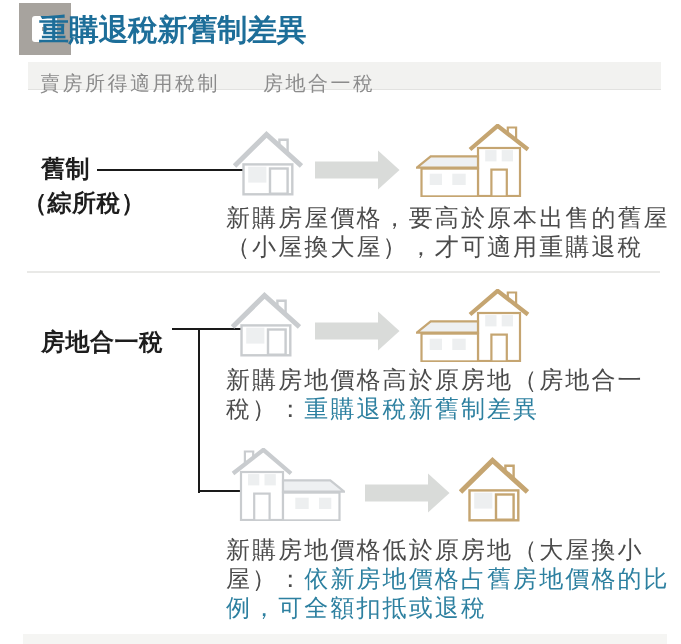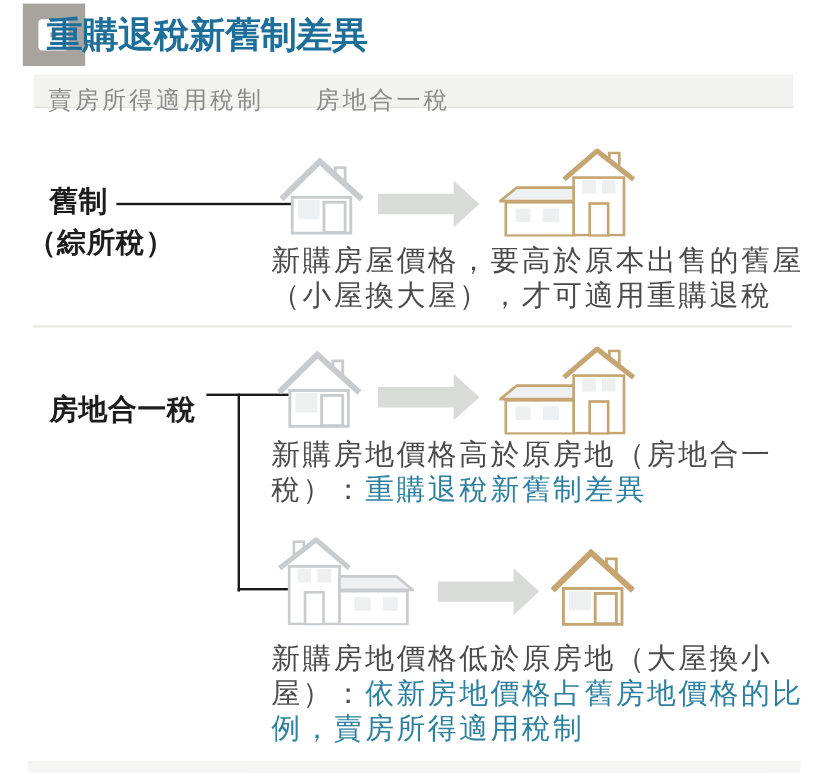--- a/index.html
+++ b/index.html
@@ -189,15 +189,15 @@
 <svg class="house house-gray mirror house-b3" width="114" height="73" viewBox="0 0 114 73">
     <use href="#large-house"></use>
   </svg>
 <svg class="arrow arrow-3" width="85" height="40" viewBox="0 0 85 40">
     <use href="#arrow-right"></use>
   </svg>
 <svg class="house house-tan house-s3" width="70" height="65" viewBox="0 0 70 65">
     <use href="#small-house"></use>
   </svg>
 
-<div class="abs desc desc-3"><span>新購房地價格低於原房地（大屋換小屋）：</span><span class="hl">依新房地價格占舊房地價格的比例，賣房所得適用稅制</span></div>
+<div class="abs desc desc-3"><span>新購房地價格低於原房地（大屋換小屋）：</span><span class="hl">依新房地價格占舊房地價格的比例，可全額扣抵或退稅</span></div>
 
 <div class="abs bottom-band"></div>
 
 </body></html>

